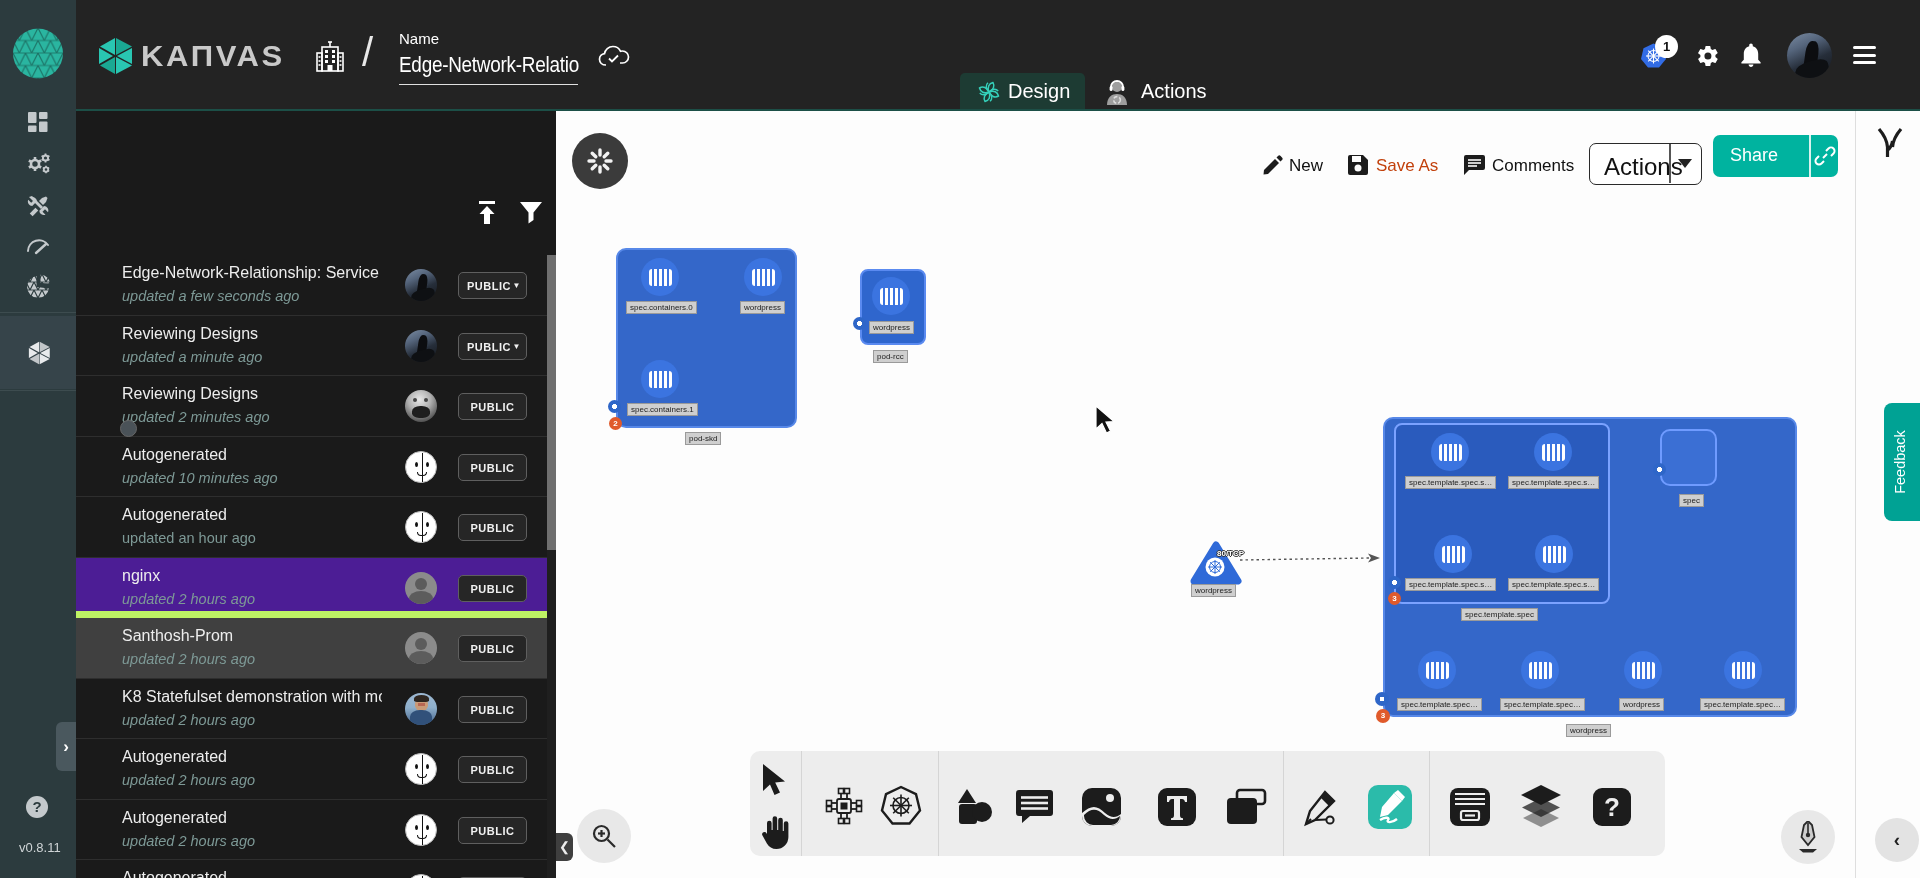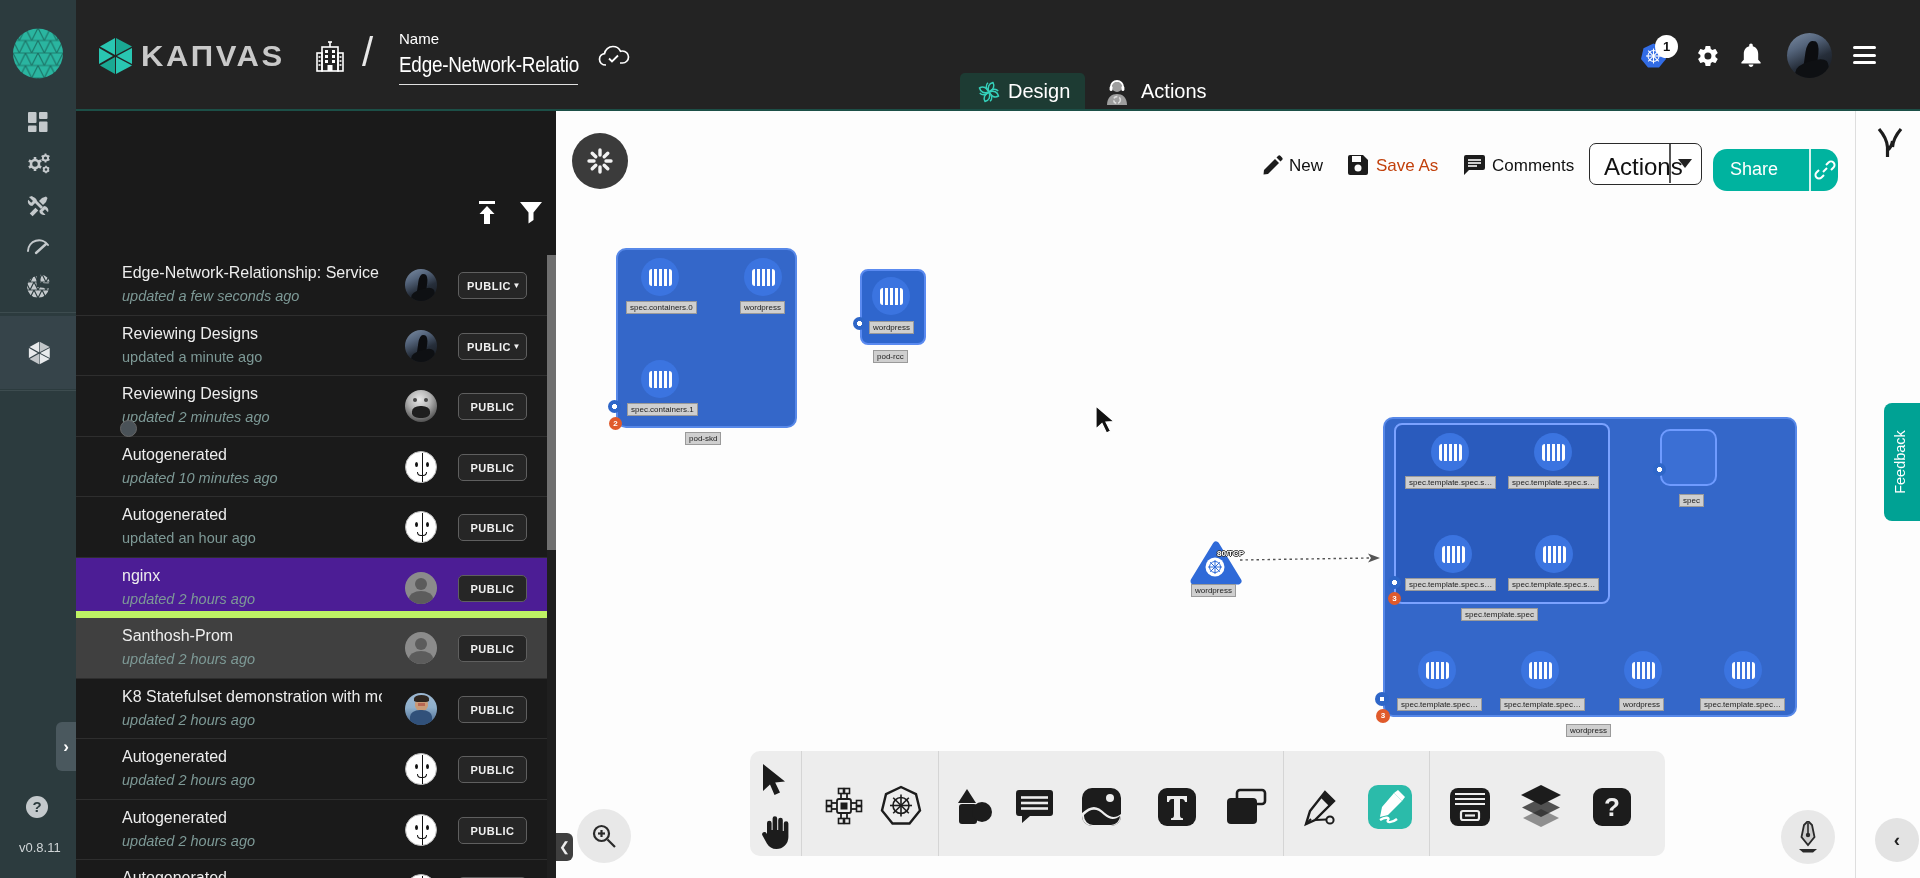--- a/index.html
+++ b/index.html
@@ -238,21 +238,21 @@
     <div style="position:absolute;left:329px;top:14px;width:32px;height:32px">
           <div style="position:absolute;width:32px;height:32px;border-radius:50%;overflow:hidden;background:linear-gradient(155deg,#7c8da4 0%,#55657c 30%,#262e3a 60%,#14161a 100%)">
             <div style="position:absolute;left:13px;top:5px;width:9px;height:21px;background:#0c0d10;border-radius:40% 40% 0 0;transform:rotate(8deg)"></div>
             <div style="position:absolute;left:6px;top:20px;width:24px;height:13px;background:#0e1013;border-radius:50% 30% 0 0;transform:rotate(-12deg)"></div>
           </div>
         </div>
     <div style="position:absolute;left:382px;top:17px;width:69px;height:27px;border:1px solid #5f5f5f;border-radius:5px;background:#262626;color:#f0f0f0;font-size:11px;font-weight:bold;letter-spacing:.5px;text-align:left;line-height:26px"><span style="margin-left:8px">PUBLIC</span><span style="position:absolute;right:5px;top:0;font-size:8px;line-height:26px">▼</span></div>
   </div>
       <div style="position:absolute;left:0;top:204.5px;width:471px;height:60.5px;border-bottom:1px solid #2e2e2e;background:#1a1a1a">
     <div style="position:absolute;left:46px;top:9px;font-size:16px;color:#ededed;white-space:nowrap;overflow:hidden;width:260px">Reviewing Designs</div>
-    <div style="position:absolute;left:46px;top:33px;font-size:14.5px;color:#7d9996">updated a minute ago</div>
+    <div style="position:absolute;left:46px;top:33px;font-size:14.5px;font-style:italic;color:#7d9996">updated a minute ago</div>
     <div style="position:absolute;left:329px;top:14px;width:32px;height:32px">
           <div style="position:absolute;width:32px;height:32px;border-radius:50%;overflow:hidden;background:linear-gradient(155deg,#7c8da4 0%,#55657c 30%,#262e3a 60%,#14161a 100%)">
             <div style="position:absolute;left:13px;top:5px;width:9px;height:21px;background:#0c0d10;border-radius:40% 40% 0 0;transform:rotate(8deg)"></div>
             <div style="position:absolute;left:6px;top:20px;width:24px;height:13px;background:#0e1013;border-radius:50% 30% 0 0;transform:rotate(-12deg)"></div>
           </div>
         </div>
     <div style="position:absolute;left:382px;top:17px;width:69px;height:27px;border:1px solid #5f5f5f;border-radius:5px;background:#262626;color:#f0f0f0;font-size:11px;font-weight:bold;letter-spacing:.5px;text-align:left;line-height:26px"><span style="margin-left:8px">PUBLIC</span><span style="position:absolute;right:5px;top:0;font-size:8px;line-height:26px">▼</span></div>
   </div>
       <div style="position:absolute;left:0;top:265px;width:471px;height:60.5px;border-bottom:1px solid #2e2e2e;background:#1a1a1a">
     <div style="position:absolute;left:46px;top:9px;font-size:16px;color:#ededed;white-space:nowrap;overflow:hidden;width:260px">Reviewing Designs</div>
@@ -403,21 +403,21 @@
     <line x1="4" y1="11" x2="13" y2="11" stroke="#fdfdfd" stroke-width="1.6"></line>
   </svg>
   <div class="abs" style="left:936px;top:45px;font-size:17px;color:#111">Comments</div>
 
   <div class="abs" style="left:1033px;top:32px;width:113px;height:42px;border:1.5px solid #2a2a2a;border-radius:7px;background:#fff">
     <div class="abs" style="left:14px;top:9px;font-size:24px;color:#111">Actions</div>
     <div class="abs" style="left:79px;top:0px;width:1.5px;height:39px;background:#555"></div>
     <div class="abs" style="left:88px;top:15px;width:0;height:0;border-left:7px solid transparent;border-right:7px solid transparent;border-top:9px solid #222"></div>
   </div>
 
-  <div class="abs" style="left:1157px;top:38px;width:125px;height:42px;border-radius:14px;background:#00b39f;overflow:hidden">
+  <div class="abs" style="left:1157px;top:24px;width:125px;height:42px;border-radius:7px;background:#00b39f;overflow:hidden">
     <div class="abs" style="left:17px;top:10px;font-size:18px;color:#fff">Share</div>
     <div class="abs" style="left:96px;top:0px;width:1.5px;height:42px;background:#d9f2ee"></div>
     <svg class="abs" style="left:101px;top:10px" width="22" height="22" viewBox="0 0 22 22" fill="none" stroke="#fff" stroke-width="2">
       <path d="M9 13 L13 9"></path>
       <path d="M12 6 l2.5-2.5 a3.5 3.5 0 0 1 5 5 L17 11"></path>
       <path d="M10 16 l-2.5 2.5 a3.5 3.5 0 0 1-5-5 L5 11"></path>
     </svg>
   </div>
 
   <svg class="abs" style="left:1318px;top:16px" width="32" height="32" viewBox="0 0 32 32" fill="none" stroke="#1d1d1d" stroke-width="3.2">

